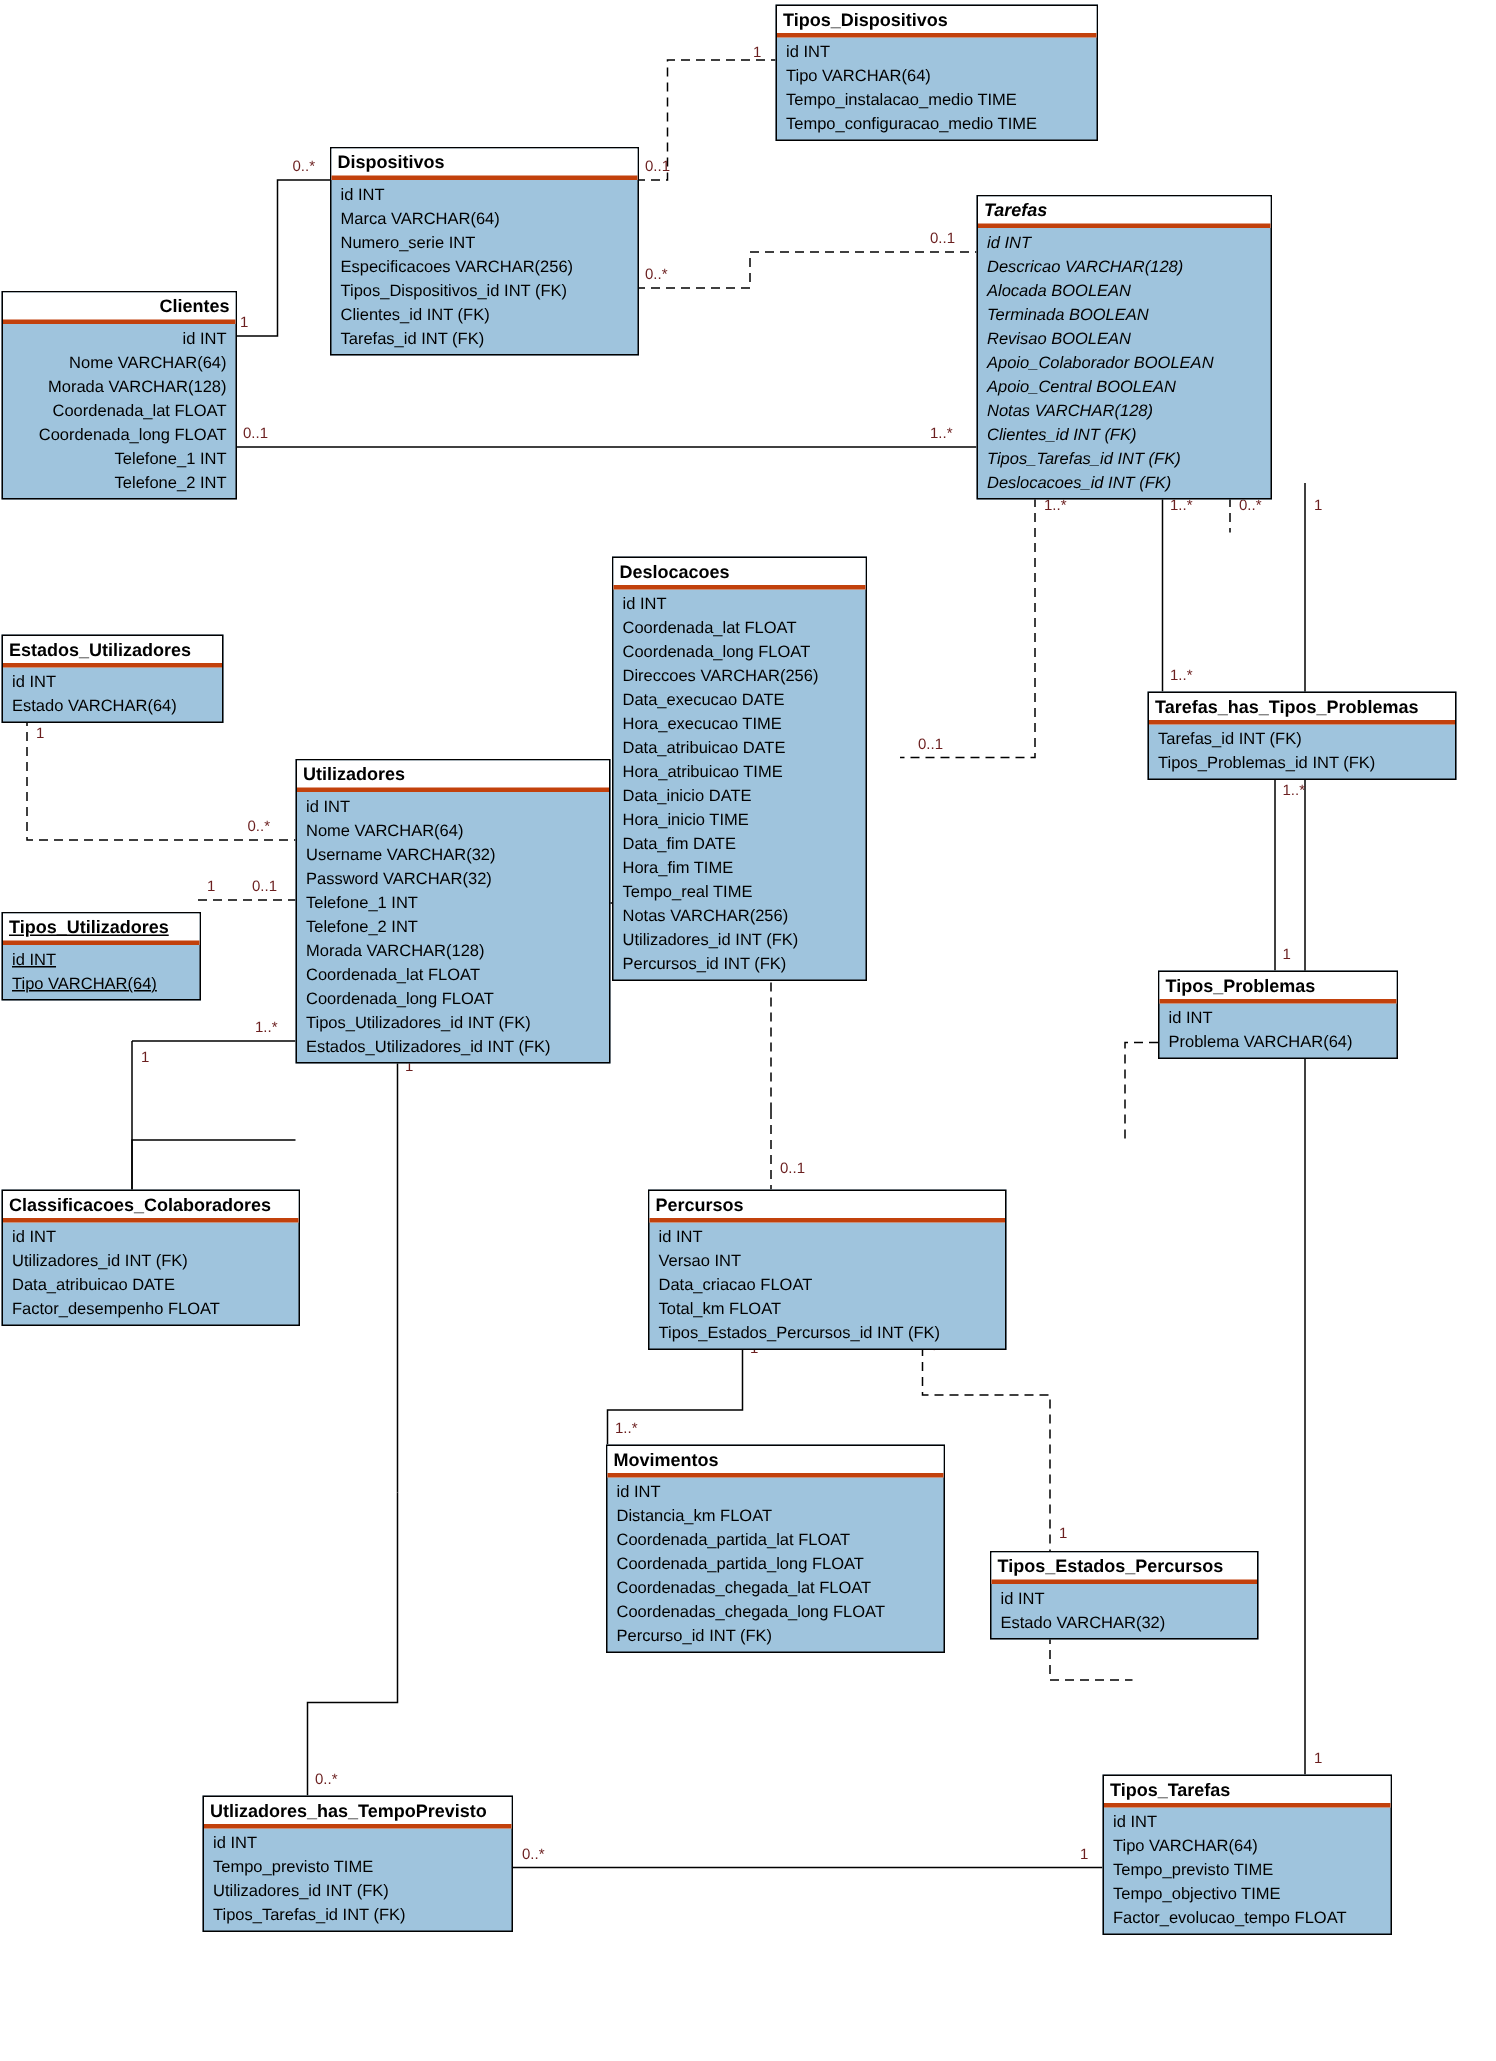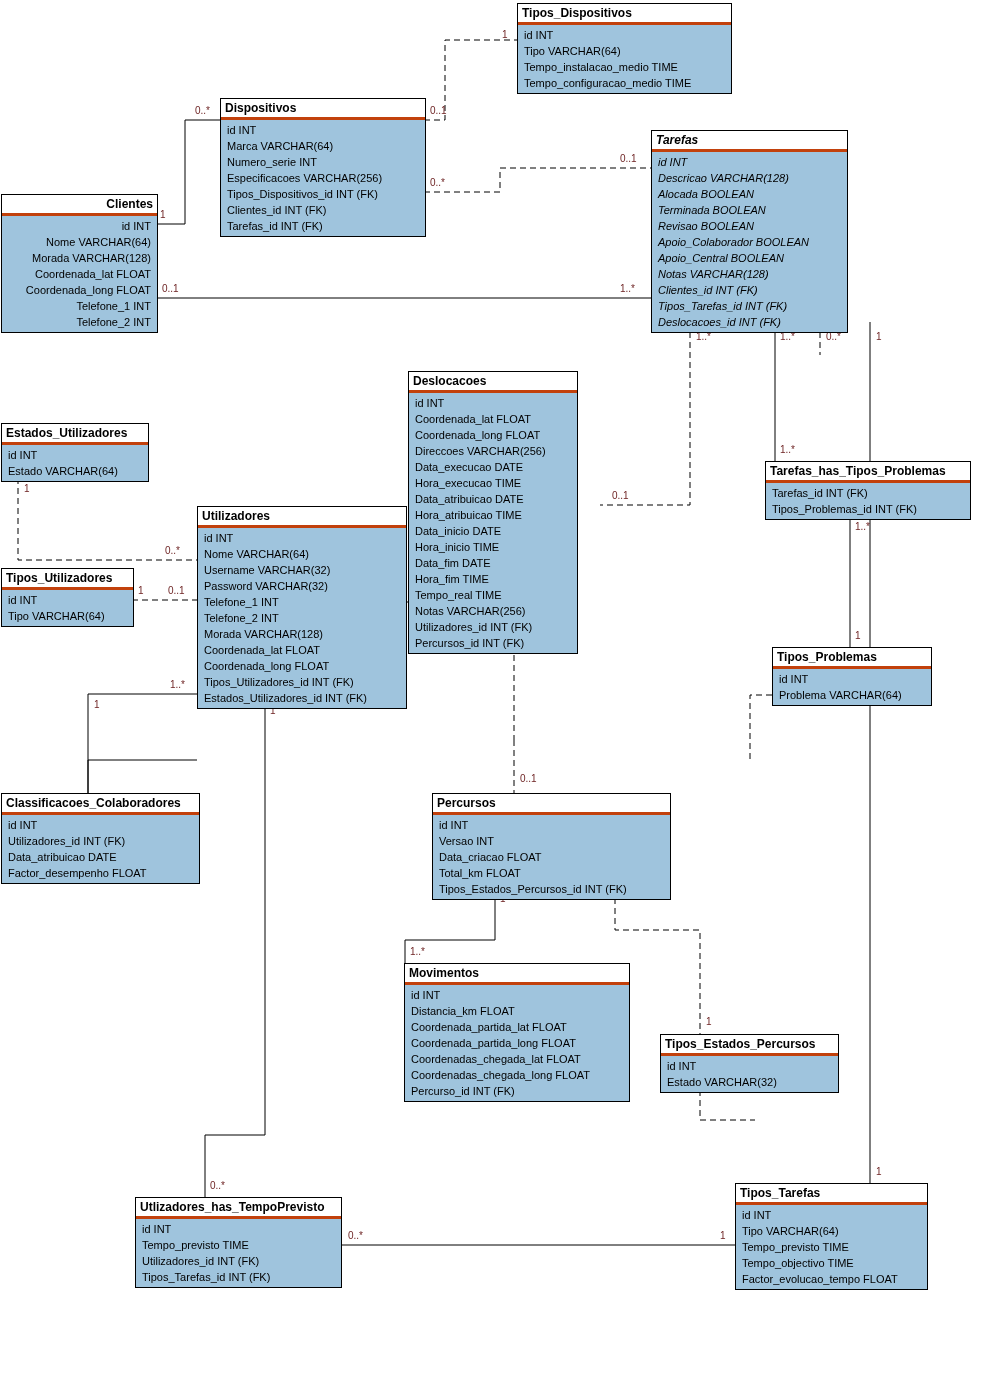--- a/index.html
+++ b/index.html
@@ -162,21 +162,21 @@
         <div class="attr">Password VARCHAR(32)</div>
         <div class="attr">Telefone_1 INT</div>
         <div class="attr">Telefone_2 INT</div>
         <div class="attr">Morada VARCHAR(128)</div>
         <div class="attr">Coordenada_lat FLOAT</div>
         <div class="attr">Coordenada_long FLOAT</div>
         <div class="attr">Tipos_Utilizadores_id INT (FK)</div>
         <div class="attr">Estados_Utilizadores_id INT (FK)</div>
       </div>
     </div>
-    <div class="entity" style="left: 1px; top: 568px; width: 131px;">
+    <div class="entity" style="left: 1px; top: 608px; width: 131px; text-decoration: underline;">
       <div class="title">Tipos_Utilizadores</div>
       <div class="attrs">
         <div class="attr">id INT</div>
         <div class="attr">Tipo VARCHAR(64)</div>
       </div>
     </div>
     <div class="entity" style="left: 733px; top: 461px; width: 204px; margin-left: 32px;">
       <div class="title">Tarefas_has_Tipos_Problemas</div>
       <div class="attrs">
         <div class="attr">Tarefas_id INT (FK)</div>

